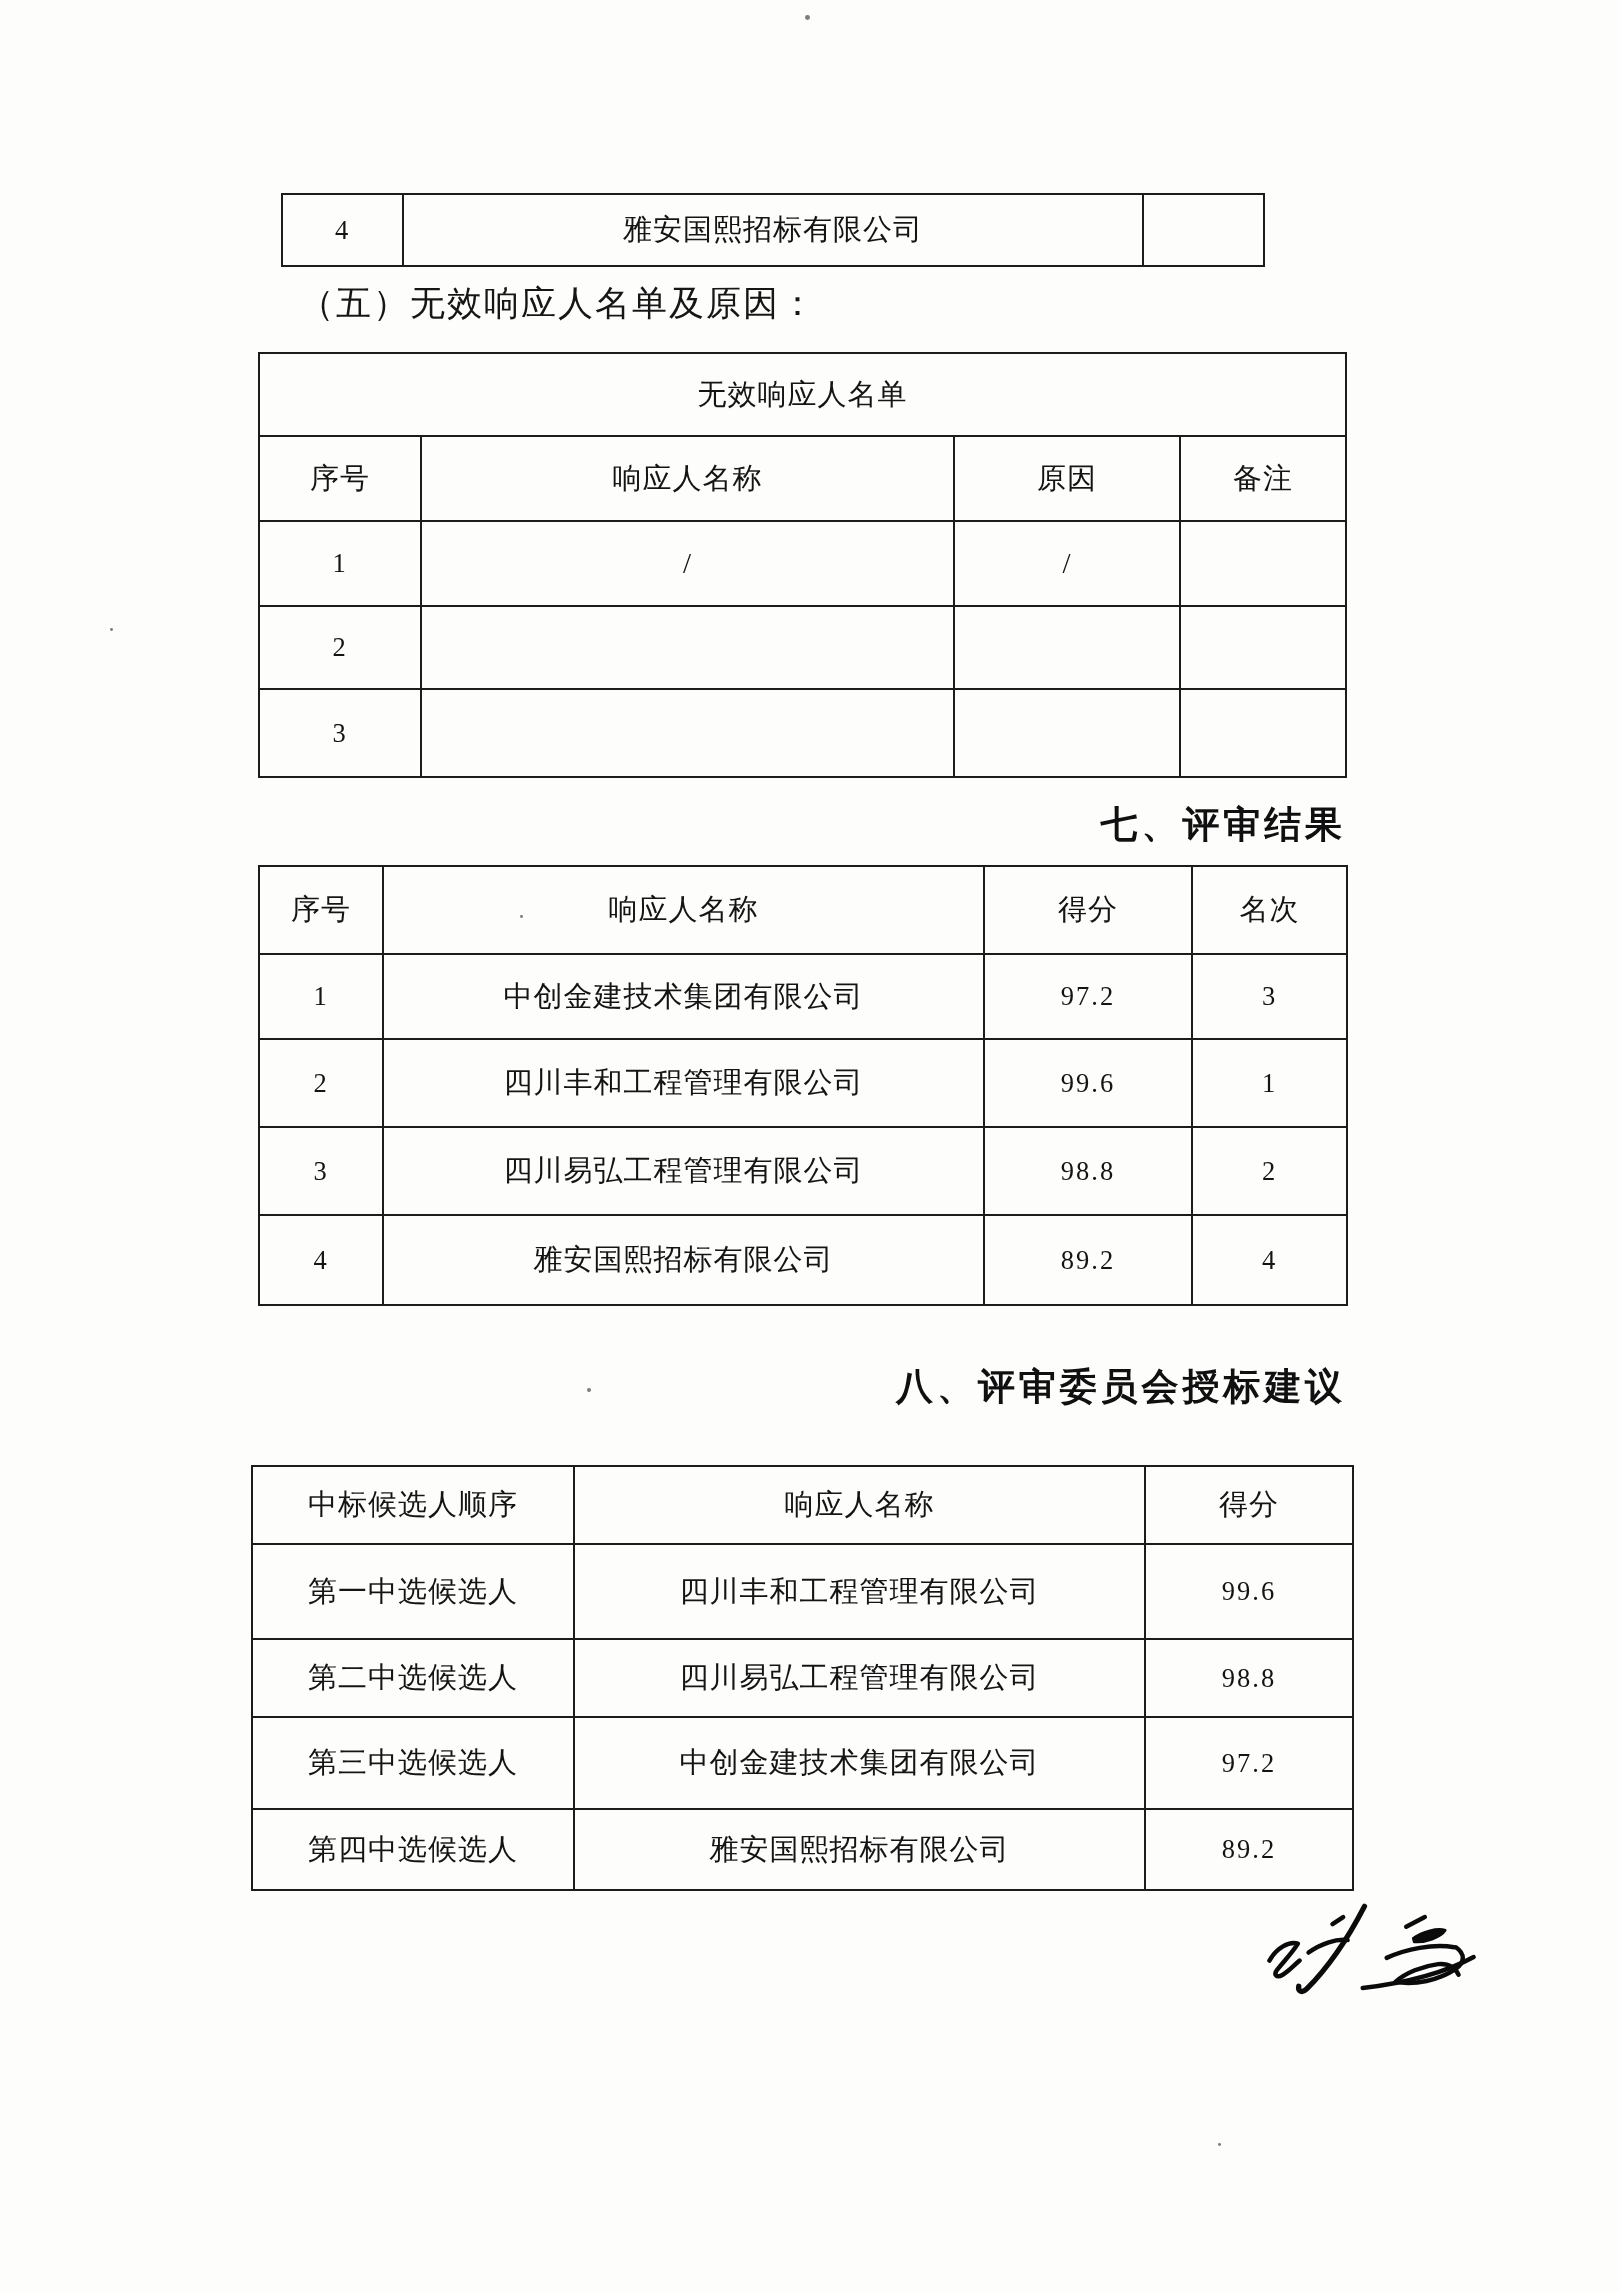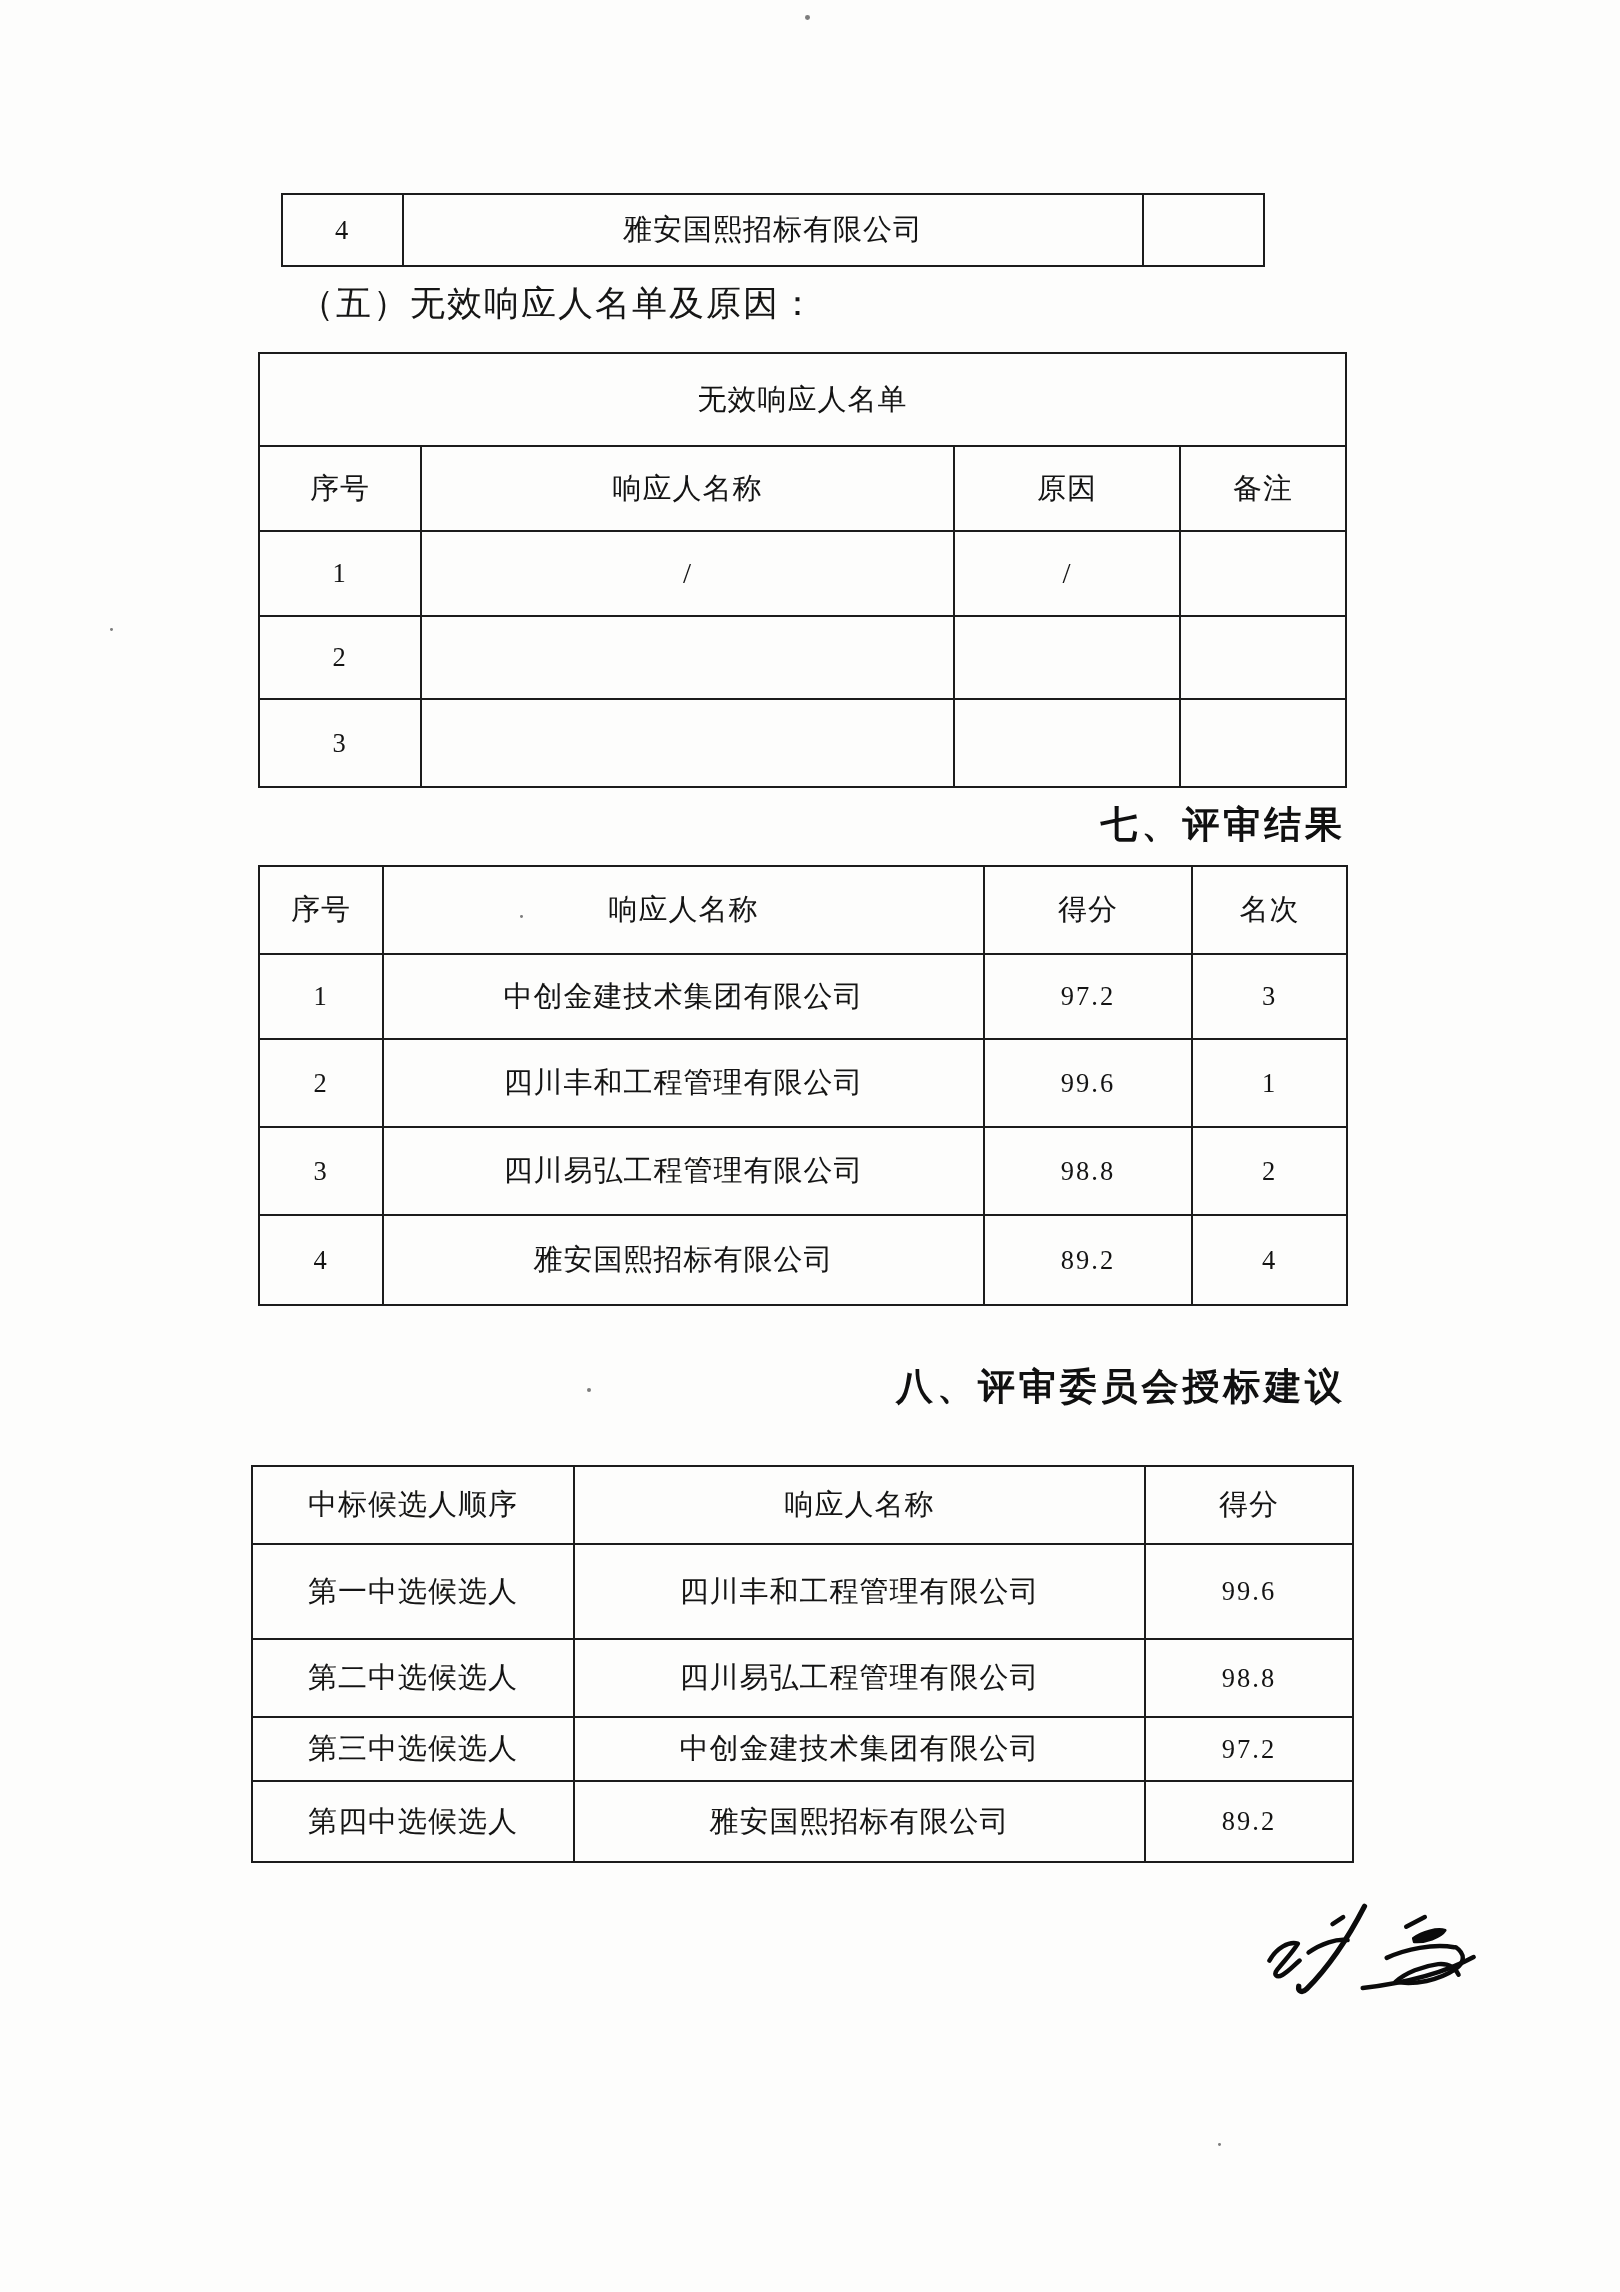--- a/index.html
+++ b/index.html
@@ -68,21 +68,21 @@
   <div class="h-sub">（五）无效响应人名单及原因：</div>
 
   <table class="tbl-invalid">
     <colgroup>
         <col style="width:162px">
         <col style="width:533px">
         <col style="width:226px">
         <col style="width:166px">
       </colgroup>
     <tbody>
-        <tr style="height:93px">
+        <tr style="height:83px">
       <td colspan="4">无效响应人名单</td>
     </tr>
     <tr style="height:85px">
       <td>序号</td>
       <td>响应人名称</td>
       <td>原因</td>
       <td>备注</td>
     </tr>
     <tr style="height:85px">
       <td class="num">1</td>
@@ -165,21 +165,21 @@
     <tr style="height:95px">
       <td>第一中选候选人</td>
       <td>四川丰和工程管理有限公司</td>
       <td class="num">99.6</td>
     </tr>
     <tr style="height:78px">
       <td>第二中选候选人</td>
       <td>四川易弘工程管理有限公司</td>
       <td class="num">98.8</td>
     </tr>
-    <tr style="height:64px">
+    <tr style="height:92px">
       <td>第三中选候选人</td>
       <td>中创金建技术集团有限公司</td>
       <td class="num">97.2</td>
     </tr>
     <tr style="height:81px">
       <td>第四中选候选人</td>
       <td>雅安国熙招标有限公司</td>
       <td class="num">89.2</td>
     </tr>
   </tbody>

